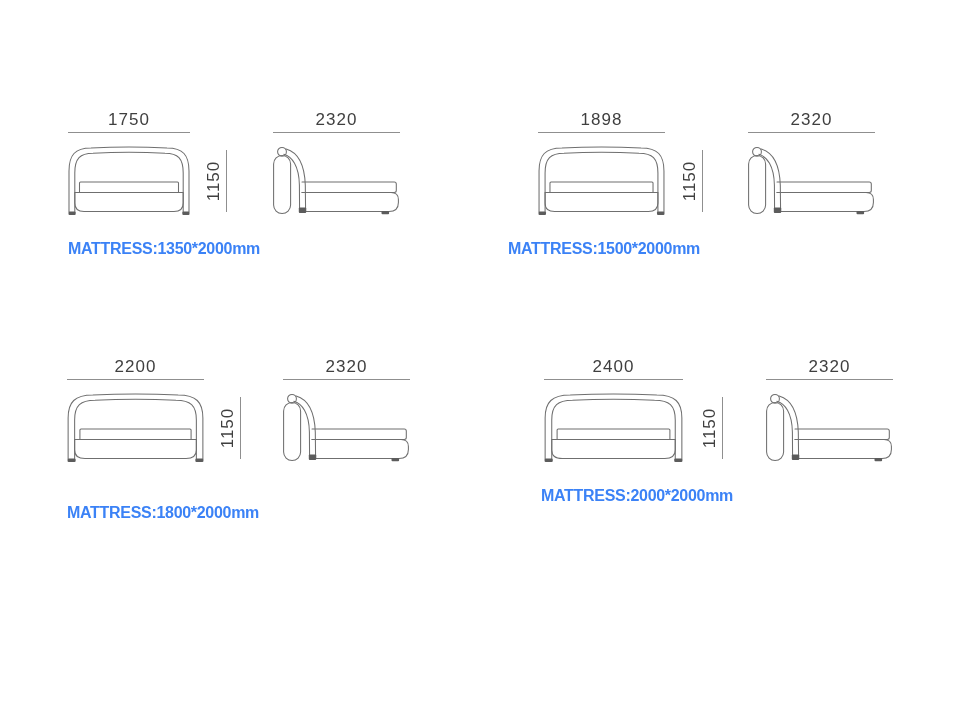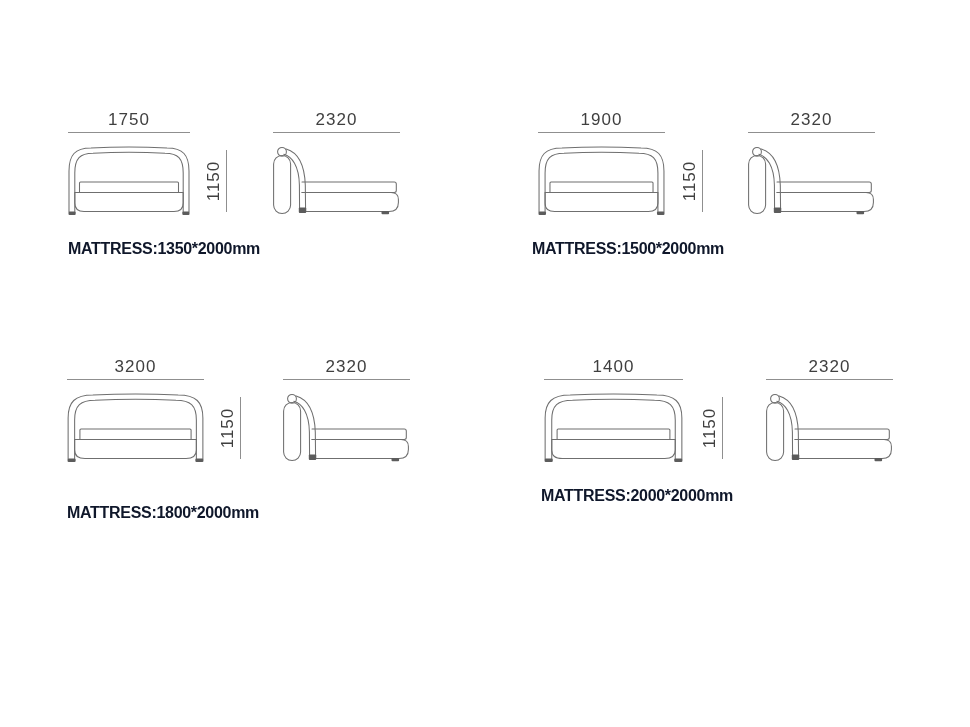--- a/index.html
+++ b/index.html
@@ -17,21 +17,21 @@
   .hdim .dline { display:block; height:1px; background:#8f8f8f; margin-top:3px; }
 
   .vline { position:absolute; width:1px; background:#8f8f8f; }
   .vtext {
     position:absolute; width:62px; height:20px; line-height:20px;
     text-align:center; color:#3f3f3f; font-size:17px; letter-spacing:1px;
     transform:rotate(-90deg);
   }
 
   .mlabel {
-    position:absolute; font-size:16px; font-weight:bold; color:#0f172a;
+    position:absolute; font-size:16px; font-weight:bold; color:#3b82f6;
     letter-spacing:-0.3px; white-space:nowrap;
   }
 
   svg.draw { position:absolute; overflow:visible; }
   svg.draw path, svg.draw circle, svg.draw rect {
     fill:none; stroke:#6f6f6f; stroke-width:1.05;
     vector-effect:non-scaling-stroke; stroke-linecap:round;
   }
   svg.draw .foot { fill:#5c5c5c; stroke:none; }
 </style>
@@ -72,21 +72,21 @@
       <path d="M29,37 H121.3 Q123.3,37 123.3,39 V45.5 Q123.3,47.5 121.3,47.5 H29"></path>
       <path d="M29,47.5 H118 C123.8,47.5 125.4,51 125.4,54.5 V57.5 C125.4,63.5 122,66.5 116,66.5 H32.4"></path>
       <rect class="foot" x="25.8" y="62.5" width="7.4" height="5.6" rx="1"></rect>
       <rect class="foot" x="108.5" y="66" width="7.6" height="3.2" rx="1"></rect>
     </svg>
     <div class="mlabel" style="left:68px;top:240px">MATTRESS:1350*2000mm</div>
   </section>
 
   <section>
     <div class="hdim" style="left:538px;top:110px;width:127px">
-      <span class="num">1900</span>
+      <span class="num">1898</span>
       <span class="dline"></span>
     </div>
     <svg class="draw" style="left:538px;top:145px;width:127px;height:71px" viewBox="0 0 122 71" preserveAspectRatio="none">
       <g>
         <path d="M1,66.5 V26 C1,10 7,3 23,3 Q61,0.8 99,3 C115,3 121,10 121,26 V66.5"></path>
         <path d="M6.8,66.5 V28 C6.8,13.5 12,8.2 25,8.2 Q61,6.2 97,8.2 C110,8.2 115.2,13.5 115.2,28 V66.5"></path>
       </g>
       <path d="M11.5,47.5 V38 Q11.5,37 12.5,37 H109.5 Q110.5,37 110.5,38 V47.5"></path>
       <path d="M6.8,47.5 H115.2 V58 C115.2,64 112,66.5 106,66.5 H16 C10,66.5 6.8,64 6.8,58 Z"></path>
       <rect class="foot" x="0.5" y="66.5" width="7.2" height="3.4" rx="1"></rect>
@@ -104,26 +104,26 @@
       <circle cx="9" cy="6.8" r="4.4"></circle>
       <g>
         <path d="M13.2,4 C23.5,7 31.5,18 32.3,40 L32.6,66.8"></path>
         <path d="M10.8,9.3 C19,11.5 26,21 26.4,40 L26.6,66.8"></path>
       </g>
       <path d="M29,37 H121.3 Q123.3,37 123.3,39 V45.5 Q123.3,47.5 121.3,47.5 H29"></path>
       <path d="M29,47.5 H118 C123.8,47.5 125.4,51 125.4,54.5 V57.5 C125.4,63.5 122,66.5 116,66.5 H32.4"></path>
       <rect class="foot" x="25.8" y="62.5" width="7.4" height="5.6" rx="1"></rect>
       <rect class="foot" x="108.5" y="66" width="7.6" height="3.2" rx="1"></rect>
     </svg>
-    <div class="mlabel" style="left:532px;top:240px">MATTRESS:1500*2000mm</div>
+    <div class="mlabel" style="left:508px;top:240px">MATTRESS:1500*2000mm</div>
   </section>
 
   <section>
     <div class="hdim" style="left:67px;top:357px;width:137px">
-      <span class="num">3200</span>
+      <span class="num">2200</span>
       <span class="dline"></span>
     </div>
     <svg class="draw" style="left:67px;top:392px;width:137px;height:71px" viewBox="0 0 122 71" preserveAspectRatio="none">
       <g>
         <path d="M1,66.5 V26 C1,10 7,3 23,3 Q61,0.8 99,3 C115,3 121,10 121,26 V66.5"></path>
         <path d="M6.8,66.5 V28 C6.8,13.5 12,8.2 25,8.2 Q61,6.2 97,8.2 C110,8.2 115.2,13.5 115.2,28 V66.5"></path>
       </g>
       <path d="M11.5,47.5 V38 Q11.5,37 12.5,37 H109.5 Q110.5,37 110.5,38 V47.5"></path>
       <path d="M6.8,47.5 H115.2 V58 C115.2,64 112,66.5 106,66.5 H16 C10,66.5 6.8,64 6.8,58 Z"></path>
       <rect class="foot" x="0.5" y="66.5" width="7.2" height="3.4" rx="1"></rect>
@@ -146,21 +146,21 @@
       <path d="M29,37 H121.3 Q123.3,37 123.3,39 V45.5 Q123.3,47.5 121.3,47.5 H29"></path>
       <path d="M29,47.5 H118 C123.8,47.5 125.4,51 125.4,54.5 V57.5 C125.4,63.5 122,66.5 116,66.5 H32.4"></path>
       <rect class="foot" x="25.8" y="62.5" width="7.4" height="5.6" rx="1"></rect>
       <rect class="foot" x="108.5" y="66" width="7.6" height="3.2" rx="1"></rect>
     </svg>
     <div class="mlabel" style="left:67px;top:504px">MATTRESS:1800*2000mm</div>
   </section>
 
   <section>
     <div class="hdim" style="left:544px;top:357px;width:139px">
-      <span class="num">1400</span>
+      <span class="num">2400</span>
       <span class="dline"></span>
     </div>
     <svg class="draw" style="left:544px;top:392px;width:139px;height:71px" viewBox="0 0 122 71" preserveAspectRatio="none">
       <g>
         <path d="M1,66.5 V26 C1,10 7,3 23,3 Q61,0.8 99,3 C115,3 121,10 121,26 V66.5"></path>
         <path d="M6.8,66.5 V28 C6.8,13.5 12,8.2 25,8.2 Q61,6.2 97,8.2 C110,8.2 115.2,13.5 115.2,28 V66.5"></path>
       </g>
       <path d="M11.5,47.5 V38 Q11.5,37 12.5,37 H109.5 Q110.5,37 110.5,38 V47.5"></path>
       <path d="M6.8,47.5 H115.2 V58 C115.2,64 112,66.5 106,66.5 H16 C10,66.5 6.8,64 6.8,58 Z"></path>
       <rect class="foot" x="0.5" y="66.5" width="7.2" height="3.4" rx="1"></rect>

